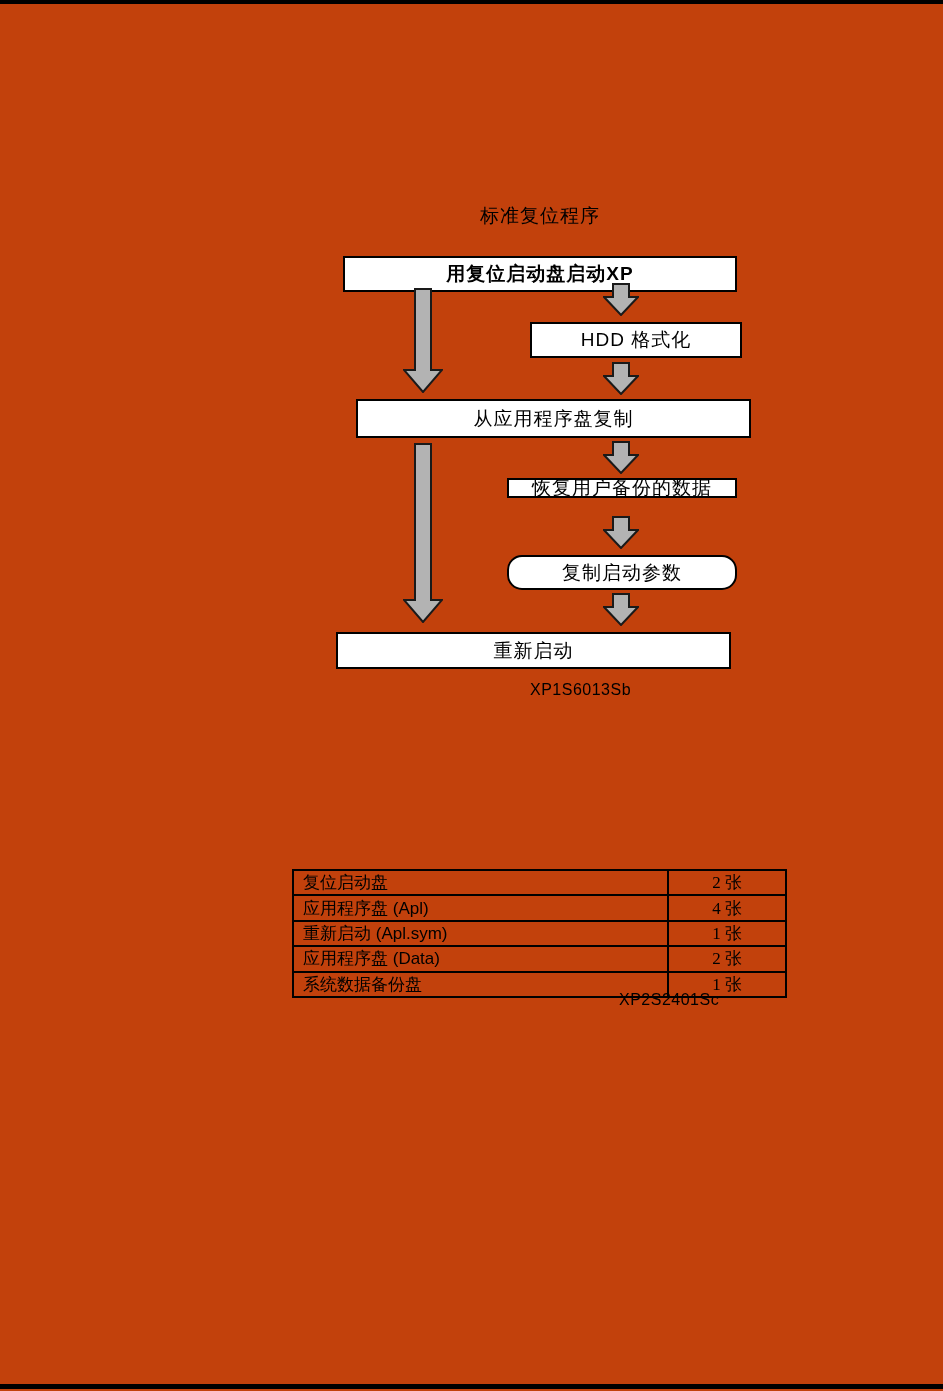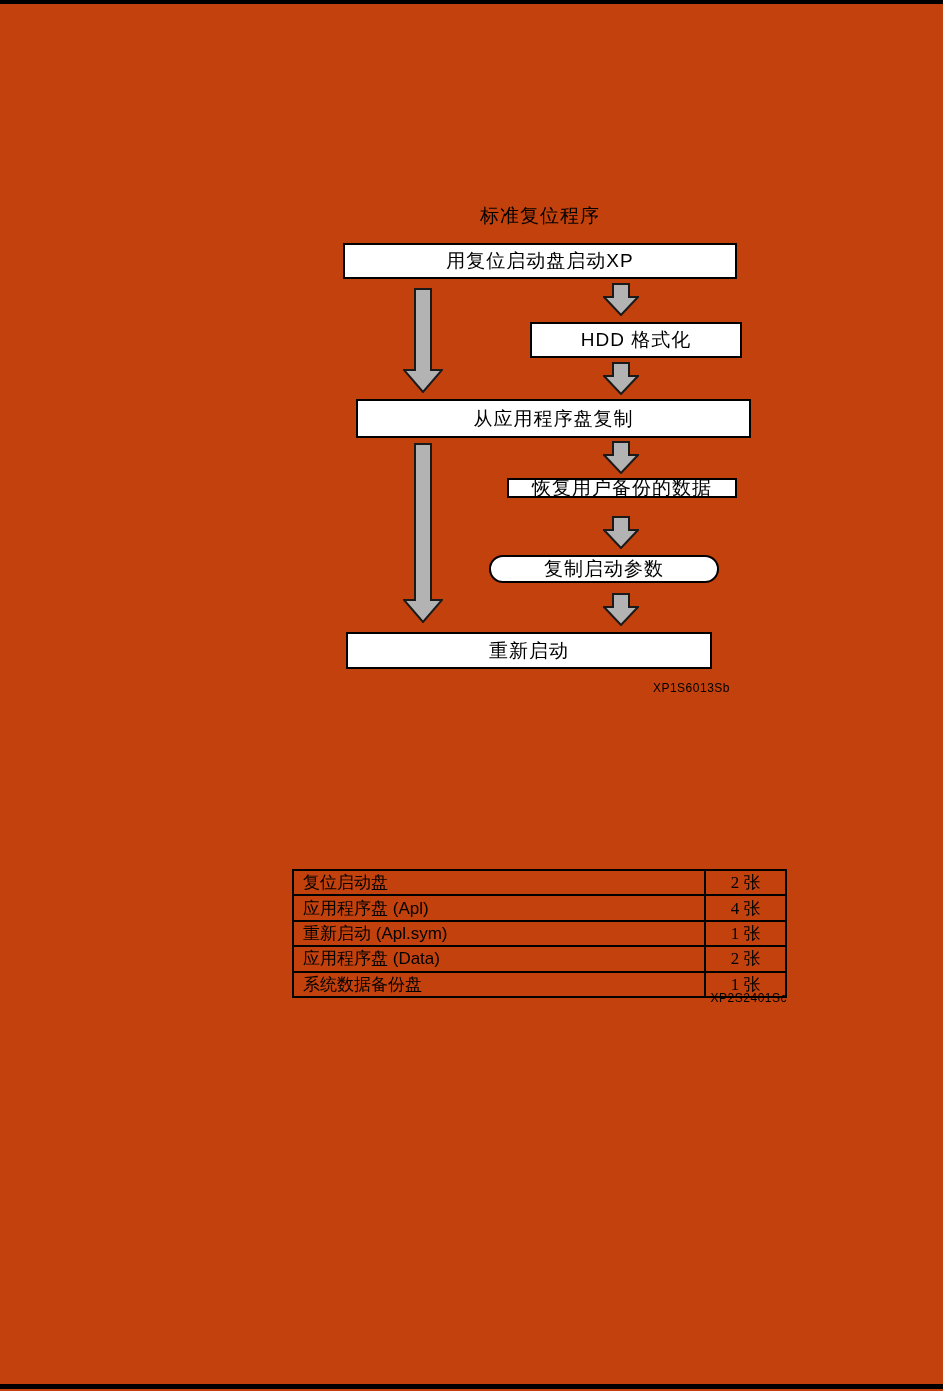--- a/index.html
+++ b/index.html
@@ -42,46 +42,45 @@
     box-sizing: border-box;
     border: 2px solid #000000;
     background: #ffffff;
     display: flex;
     align-items: center;
     justify-content: center;
     font-size: 19px;
     letter-spacing: 1px;
     white-space: nowrap;
   }
-  .fc-box.boot       { left: 343px; top: 243px; width: 394px; height: 36px; }
+  .fc-box.boot       { left: 343px; top: 256px; width: 394px; height: 36px; font-weight: bold; }
   .fc-box.hdd        { left: 530px; top: 322px; width: 212px; height: 36px; }
   .fc-box.copy-app   { left: 356px; top: 399px; width: 395px; height: 39px; }
   .fc-box.restore    { left: 507px; top: 478px; width: 230px; height: 20px; }
-  .fc-box.params     { left: 489px; top: 555px; width: 230px; height: 28px; border-radius: 15px; }
-  .fc-box.restart    { left: 346px; top: 632px; width: 366px; height: 37px; }
+  .fc-box.params     { left: 507px; top: 555px; width: 230px; height: 35px; border-radius: 15px; }
+  .fc-box.restart    { left: 336px; top: 632px; width: 395px; height: 37px; }
 
   .fc-arrow { position: absolute; }
   .fc-arrow svg { display: block; }
   .arrow-a  { left: 603px; top: 283px; }
   .arrow-b  { left: 603px; top: 362px; }
   .arrow-c  { left: 603px; top: 441px; }
   .arrow-d  { left: 603px; top: 516px; }
   .arrow-e  { left: 603px; top: 593px; }
   .arrow-long1 { left: 403px; top: 288px; }
   .arrow-long2 { left: 403px; top: 443px; }
 
   .fig-label {
     position: absolute;
-    font-size: 12px;
+    font-size: 16px;
     letter-spacing: 0.5px;
-    text-align: right;
     white-space: nowrap;
   }
   .fig-label.flowchart { left: 530px; top: 681px; width: 200px; }
-  .fig-label.table     { left: 587px; top: 991px;  width: 200px; }
+  .fig-label.table     { left: 619px; top: 991px;  width: 200px; }
 
   
   .disk-table {
     position: absolute;
     left: 292px;
     top: 869px;
     width: 495px;
     box-sizing: border-box;
     border: 2px solid #000000;
   }
@@ -93,21 +92,21 @@
   .disk-row + .disk-row { border-top: 2px solid #000000; }
   .disk-cell {
     display: flex;
     align-items: center;
     font-size: 17px;
     box-sizing: border-box;
     white-space: nowrap;
     overflow: hidden;
   }
   .disk-cell.name {
-    width: 412px;
+    width: 375px;
     padding-left: 9px;
     border-right: 2px solid #000000;
   }
   .disk-cell.qty {
     flex: 1;
     justify-content: center;
     font-family: Liberation Serif, serif;
   }
 </style>
 </head>

